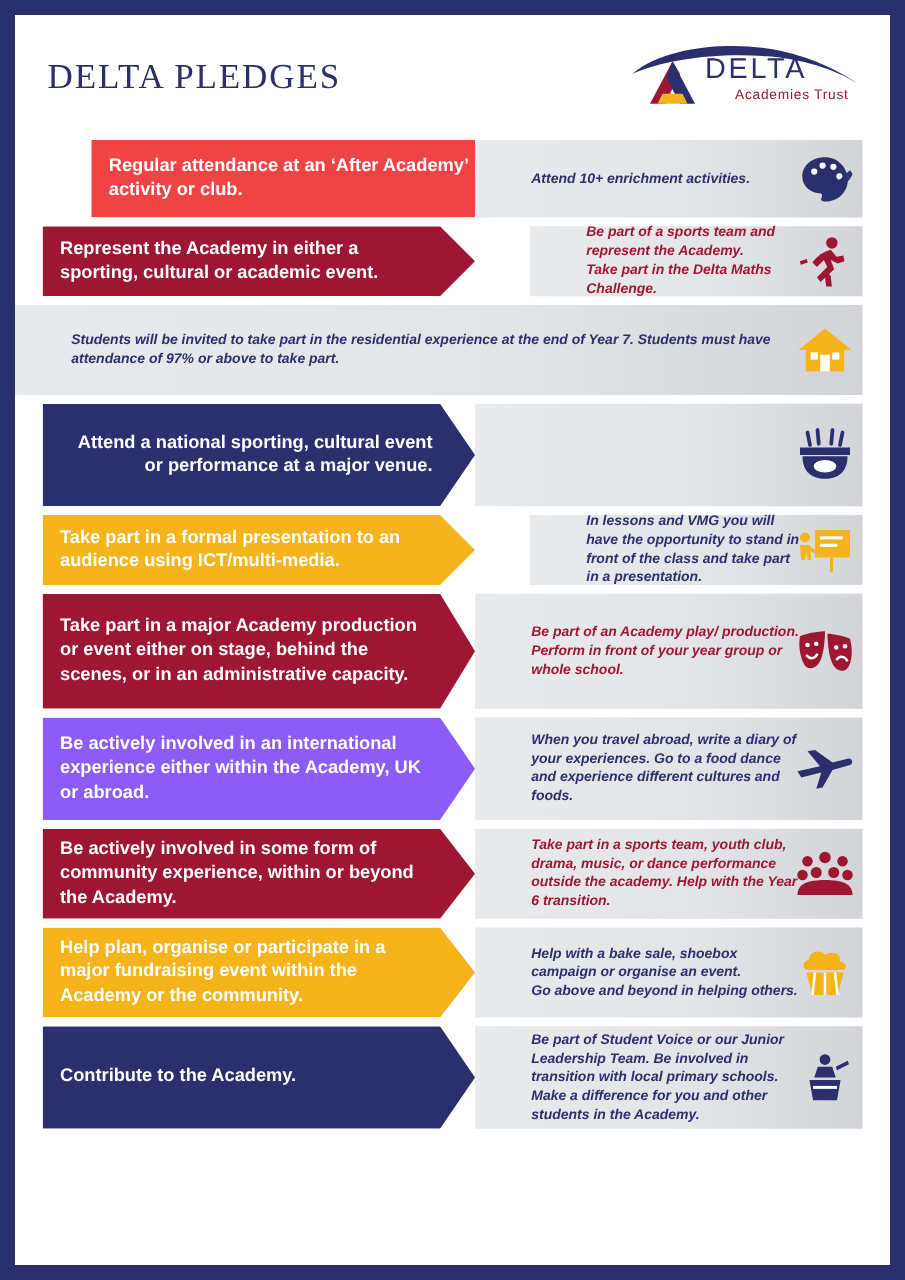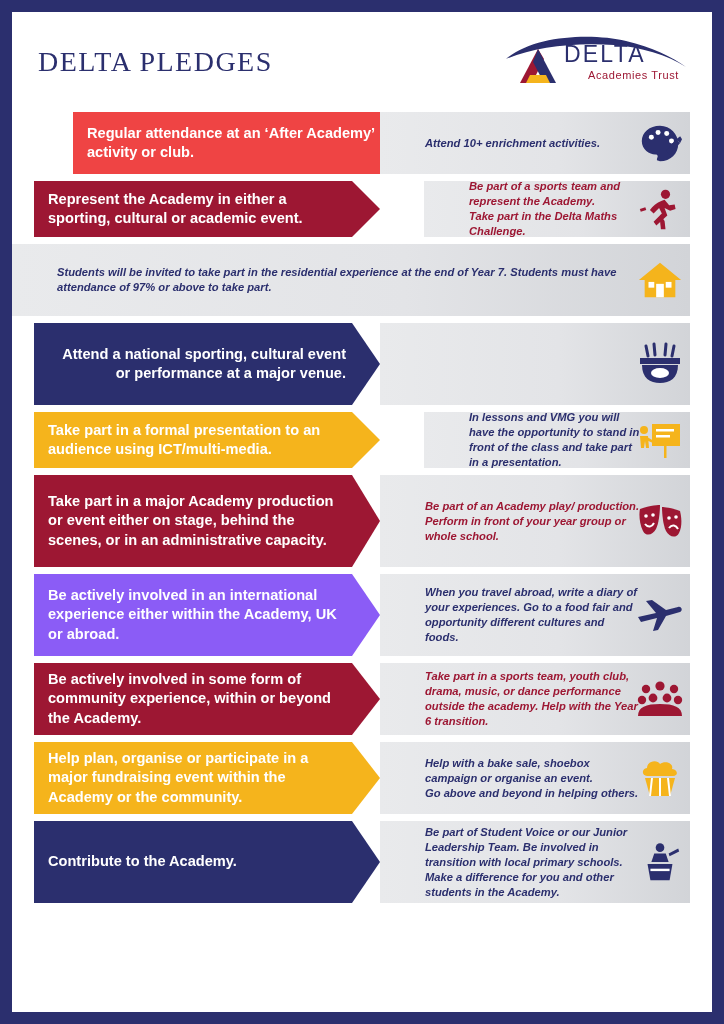--- a/index.html
+++ b/index.html
@@ -287,21 +287,21 @@
       </div>
 
       <div class="row h-82">
         <div class="bandwrap">
           <div class="band" style="background:#8b5cf6;">
             <div class="pledge-text" style="color:#ffffff;">Be actively involved in an international experience either within the Academy, UK or abroad.</div>
           </div>
         </div>
         <div class="detailwrap">
           <div class="detail-bg"></div>
-          <div class="detail-text">When you travel abroad, write a diary of your experiences. Go to a food fair and opportunity different cultures and foods.</div>
+          <div class="detail-text">When you travel abroad, write a diary of your experiences. Go to a food dance and experience different cultures and foods.</div>
           <div class="icon-box">
             <svg width="48" height="40" viewBox="0 0 48 40">
               <path d="M2 22 L20 18 L10 6 L16 5 L30 15 L42 12 C46 11 47 16 44 17 L30 21 L22 35 L17 36 L21 23 L5 27 Z" fill="#2b2f6e"></path>
             </svg>
           </div>
         </div>
       </div>
 
       <div class="row h-72">
         <div class="bandwrap">

